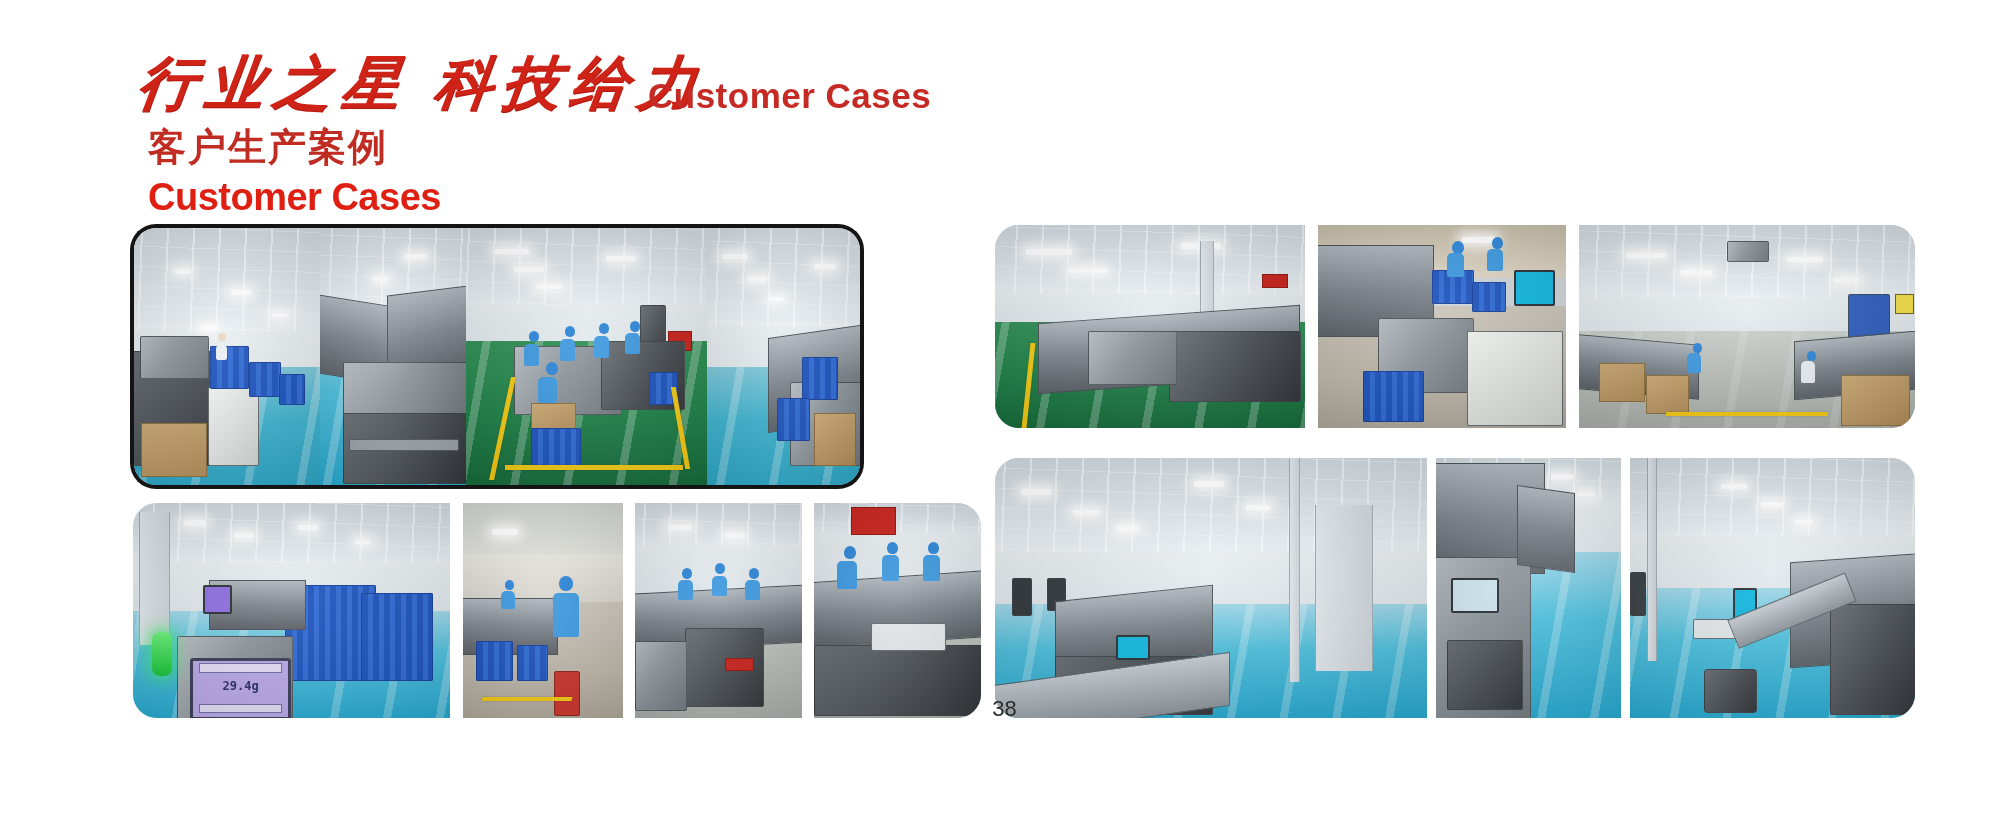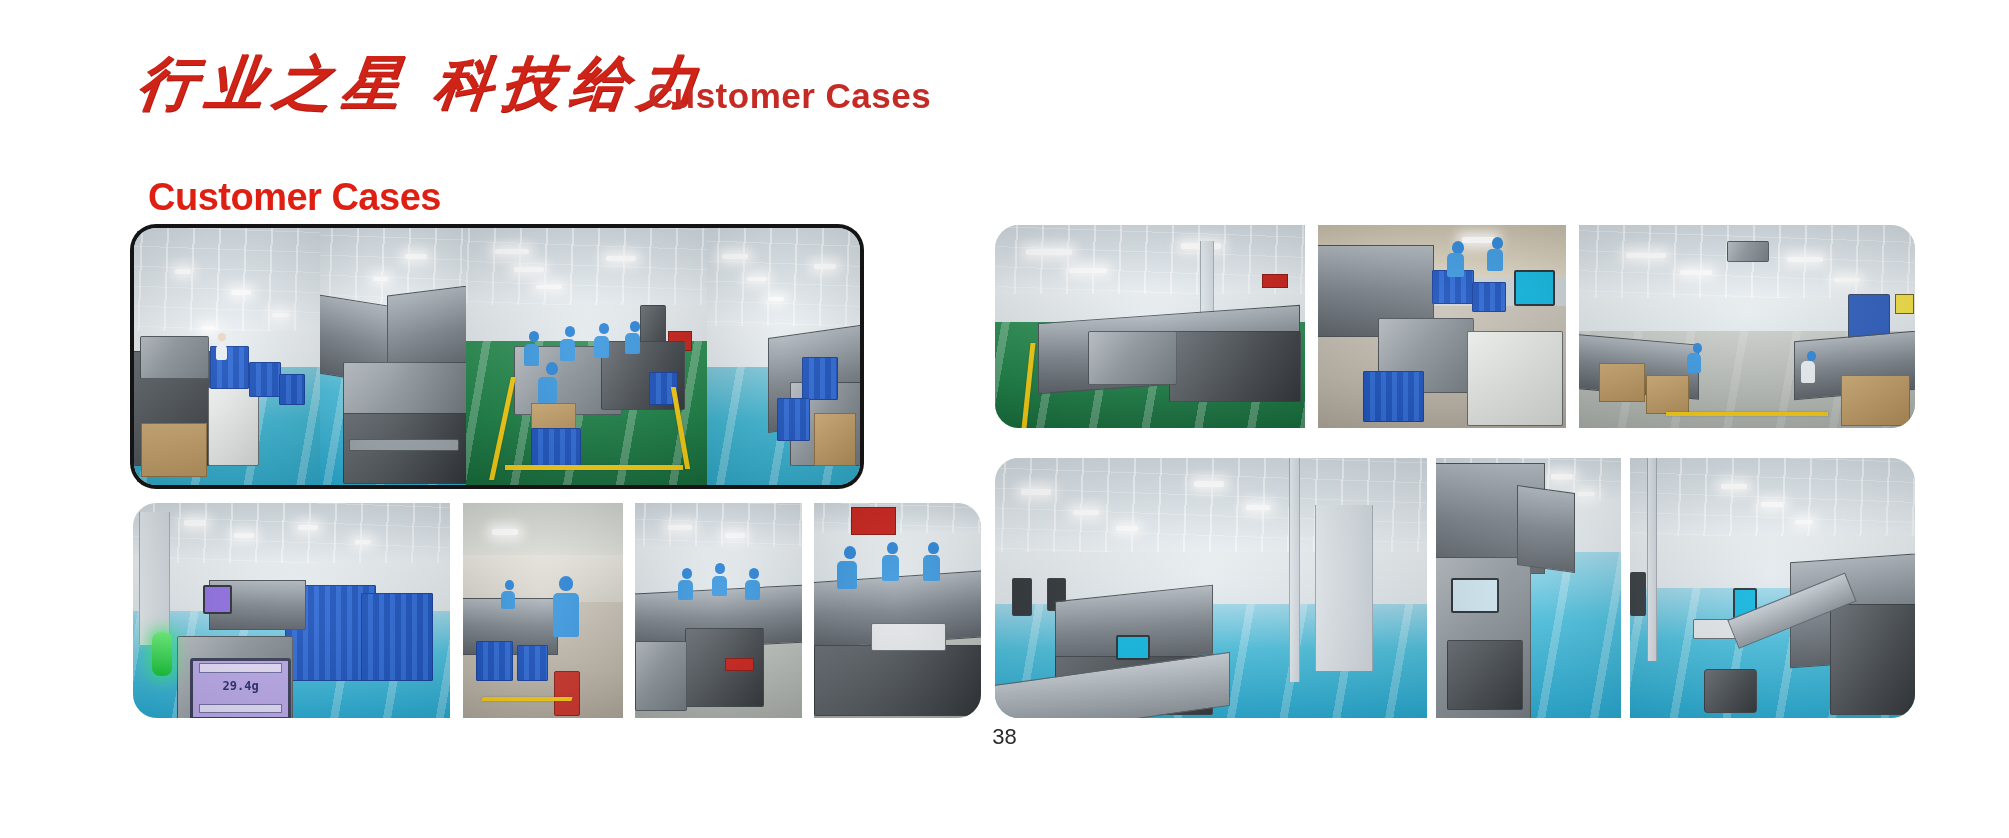--- a/index.html
+++ b/index.html
@@ -268,34 +268,35 @@
   }
   .vignette {
     position: absolute; inset: 0;
     background: radial-gradient(ellipse at 50% 45%, rgba(255,255,255,0.08) 0%, rgba(0,0,0,0.10) 100%);
   }
 
   
   .page-number {
     position: absolute;
     left: 0;
-    top: 724px;
+    top: 696px;
     width: 2009px;
     text-align: center;
     font-size: 22px;
     color: #2b2b2b;
     font-family: "Liberation Sans", sans-serif;
   }
 </style>
 </head>
 <body>
 
 <div class="header">
   <div class="calligraphy">行业之星 科技给力</div>
   <div class="headline-en">Customer Cases</div>
+  <div class="subtitle-cn">客户生产案例</div>
   <div class="subtitle-en">Customer Cases</div>
 </div>
 
 <div class="group bordered" style="left:130px; top:224px; width:850px; height:257px;">
 
   <div class="photo" style="width:186px;height:257px;">
     <div class="scene">
       <div class="ceiling"></div>
       <div class="wall"></div>
       <div class="floor cyan">

